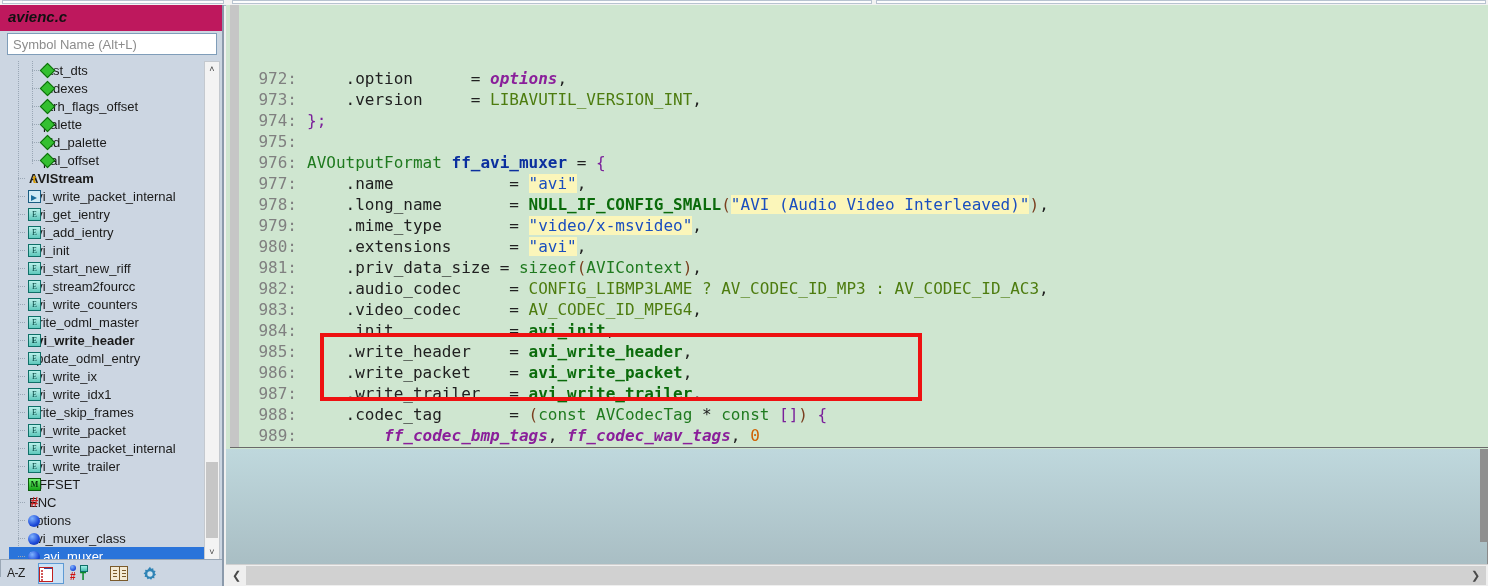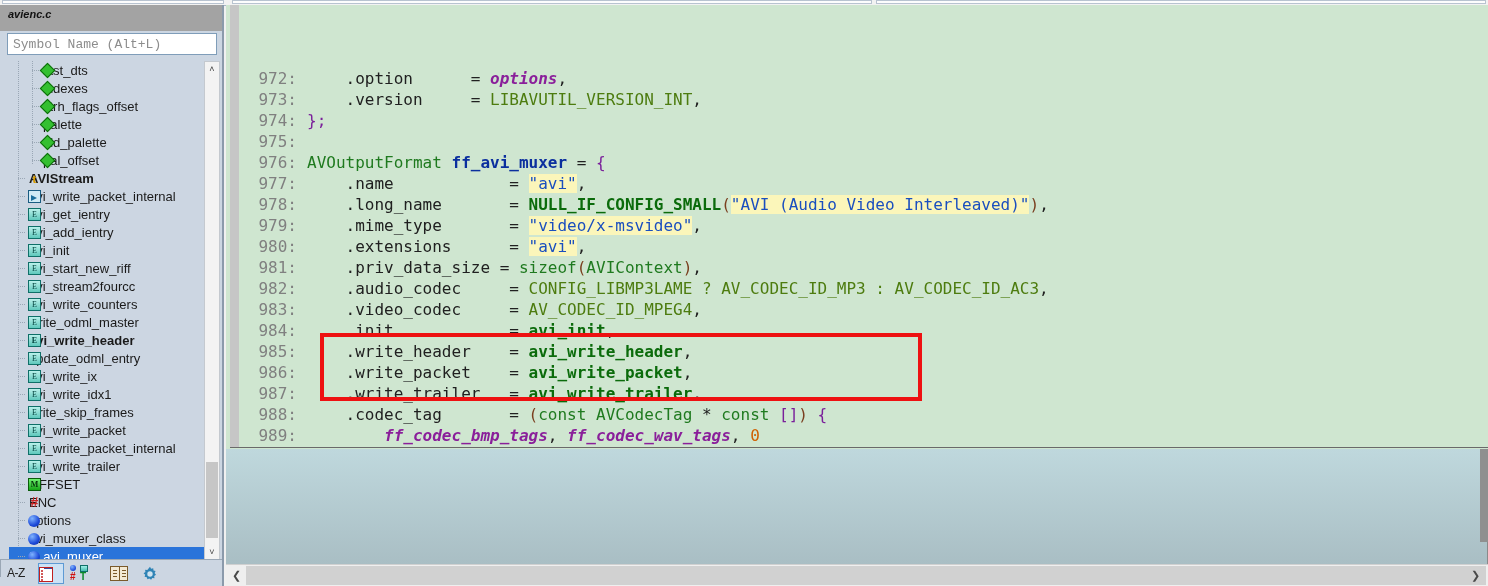--- a/index.html
+++ b/index.html
@@ -39,39 +39,39 @@
     position: absolute; left: 0; top: 5px;
     width: 224px; height: 581px;
     background: #ccd6e2;
     border-right: 2px solid #8b9aab;
     box-sizing: border-box;
     overflow: hidden;
   }
   .sidebar-title {
     position: absolute; left: 0; top: 0; width: 222px; height: 26px;
     font-style: italic; font-weight: bold;
-    font-size: 11px; color: #111;
+    font-size: 15px; color: #111;
     padding: 3px 4px 0 8px;
     box-sizing: border-box;
-    background: #a3a3a3;
+    background: #be185d;
     white-space: nowrap;
   }
   .symbol-box {
     position: absolute; left: 7px; top: 28px;
     width: 210px; height: 22px;
     background: #ffffff;
     border: 1px solid #7f9db9;
     box-sizing: border-box;
   }
   .symbol-box input {
     width: 100%; height: 100%;
     border: 0; outline: 0; margin: 0;
     padding: 0 0 0 5px;
     box-sizing: border-box;
-    font-family: Liberation Mono, monospace;
+    font-family: Liberation Sans, sans-serif;
     font-size: 13px;
     color: #333;
     background: transparent;
   }
   .symbol-box input::placeholder { color: #8c8c8c; opacity: 1; }
 
   .tree {
     position: absolute; left: 9px; top: 56px;
     width: 196px; height: 500px;
     overflow: hidden;

